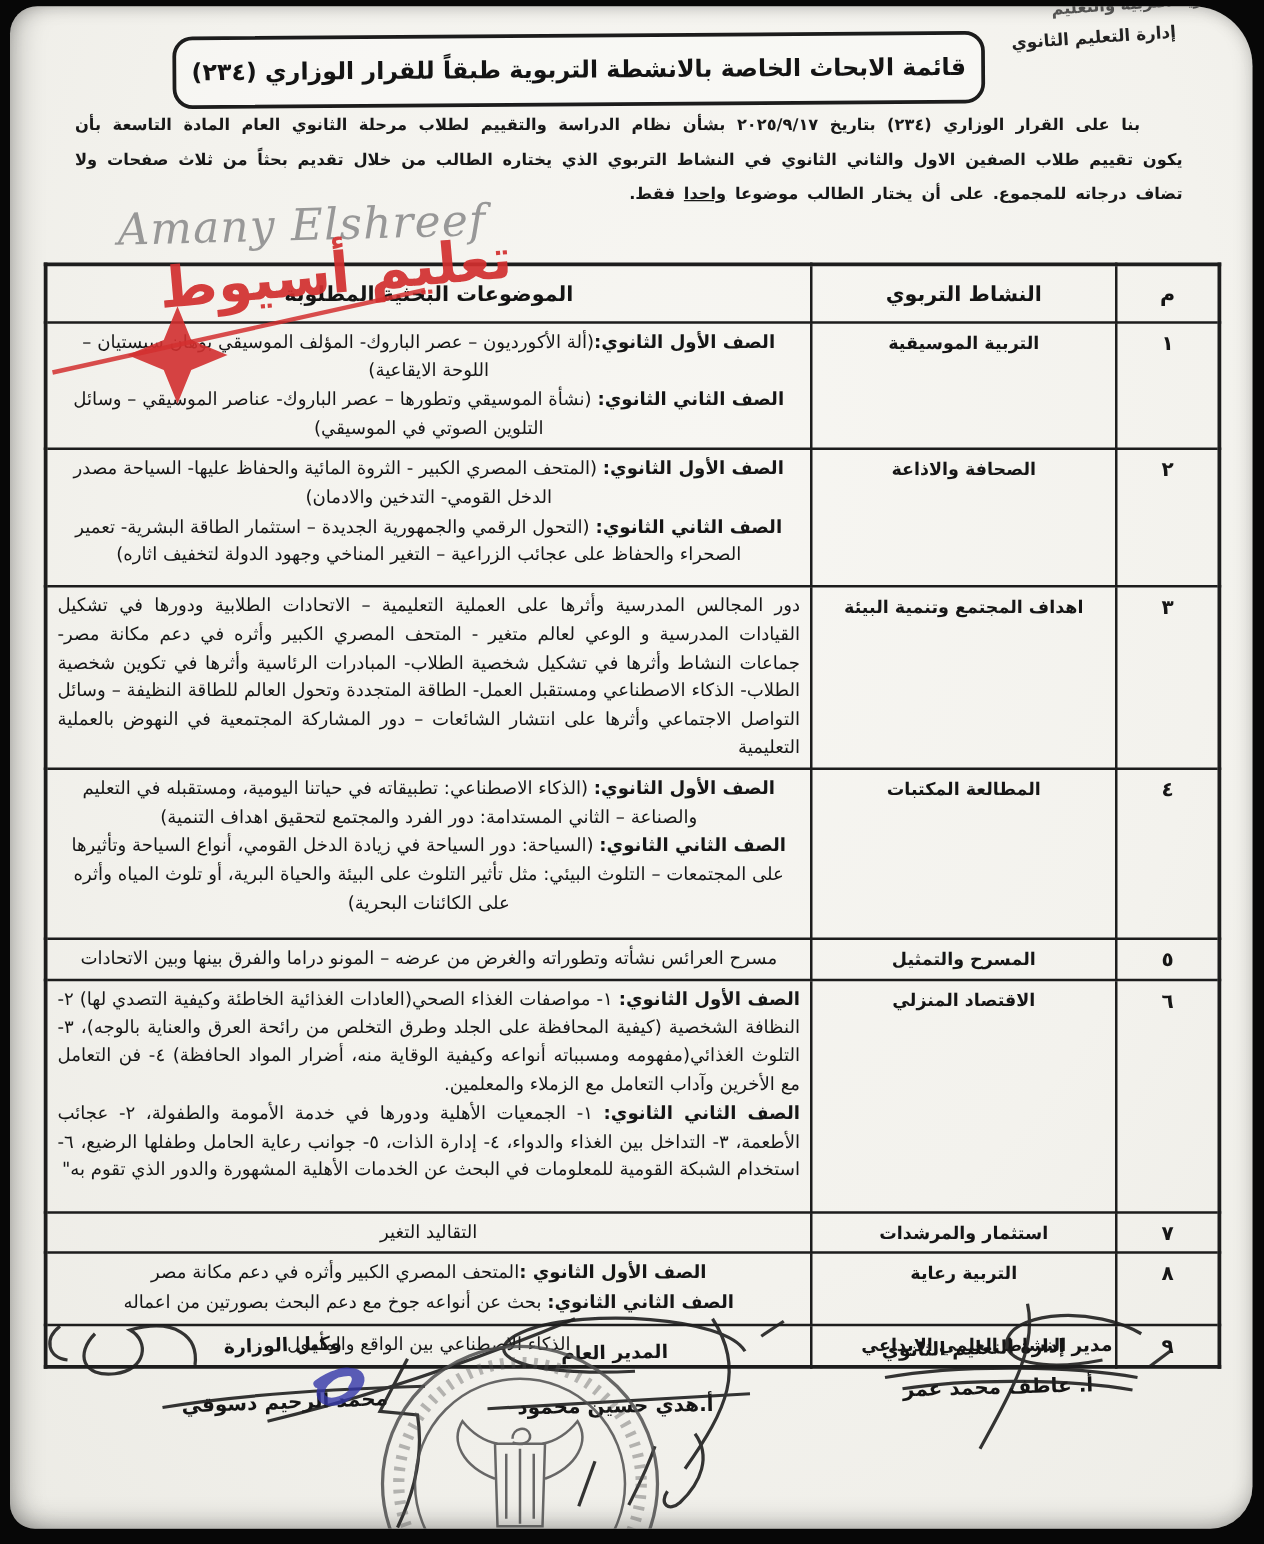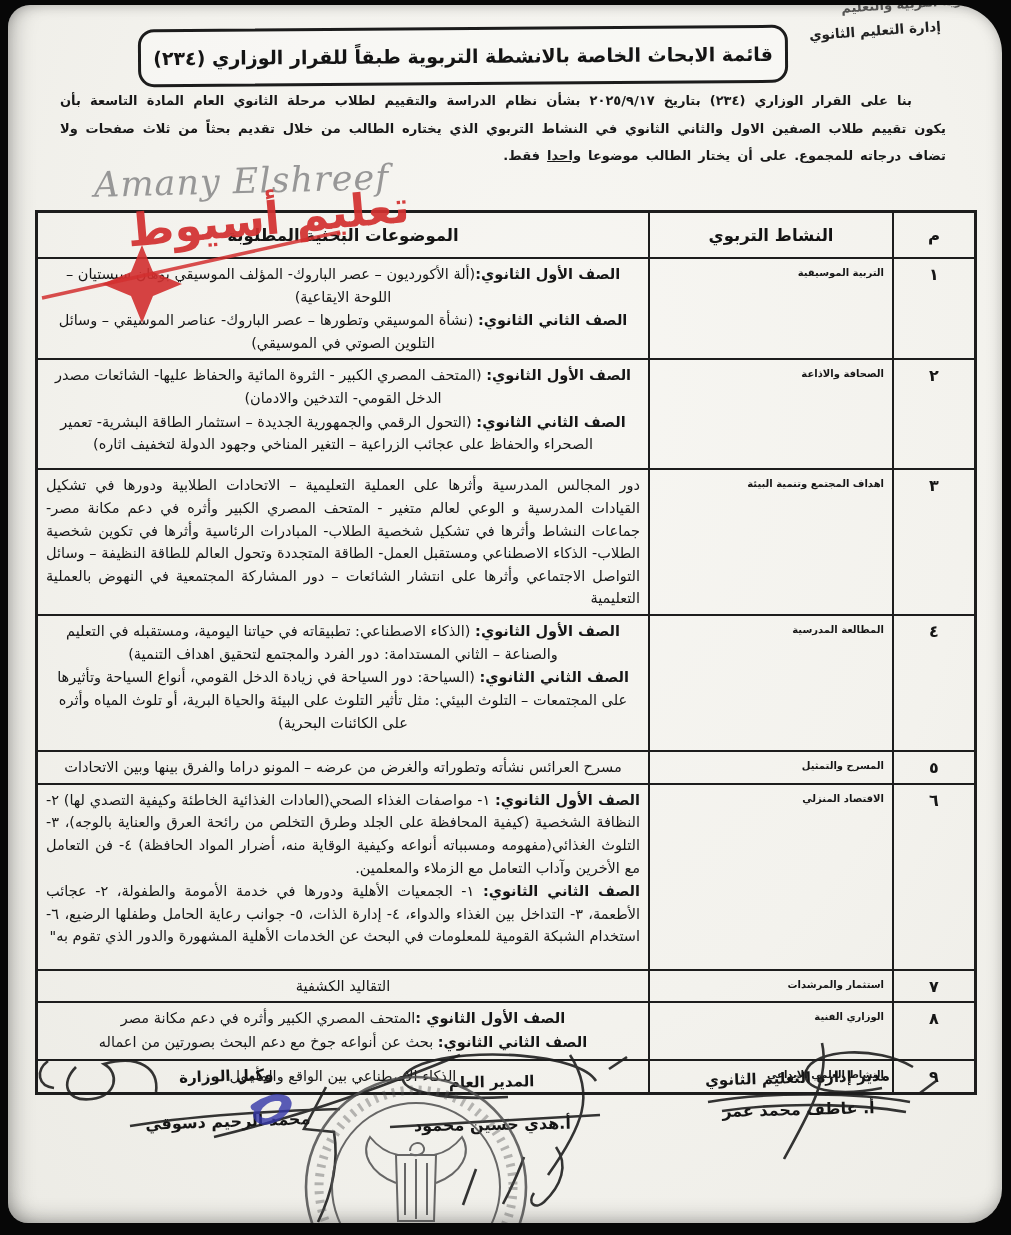--- a/index.html
+++ b/index.html
@@ -48,21 +48,21 @@
     position:absolute;left:27px;top:205px;width:942px;border-collapse:collapse;
     direction:rtl;z-index:2;
   }
   table.main,table.main td,table.main th{border:2.5px solid #1d1d1d;}
   table.main{border-width:3px;}
   th{font-size:16.5px;font-weight:bold;color:#141414;padding:5px 20px;height:34px;}
   th.h-num{width:40px;}
   th.h-act{width:202px;margin-left:40px;}
   td{color:#161616;vertical-align:top;padding:3px 8px;}
   td.cell-num{text-align:center;font-size:16px;font-weight:bold;padding-top:6px;}
-  td.cell-act{text-align:right;font-size:10px;font-weight:bold;padding-top:6px;line-height:1.5;margin-left:36px;}
+  td.cell-act{text-align:center;font-size:14px;font-weight:bold;padding-top:6px;line-height:1.5;margin-left:36px;}
   td.cell-topics{font-size:14.5px;line-height:1.56;}
   .tline{text-align:center;margin:1px 0;}
   .tline b{font-weight:bold;}
   .tline span{font-weight:500;}
   tbody tr:nth-child(1){height:98px;}
   tbody tr:nth-child(2){height:110px;}
   tbody tr:nth-child(3){height:130px;}
   tbody tr:nth-child(4){height:136px;}
   tbody tr:nth-child(5){height:30px;}
   tbody tr:nth-child(6){height:186px;}
@@ -120,34 +120,34 @@
           <td class="cell-act">التربية الموسيقية</td>
           <td class="cell-topics">
             <div class="tline"><b>الصف الأول الثانوي:</b><span>(ألة الأكورديون – عصر الباروك- المؤلف الموسيقي بوهان سبستيان – اللوحة الايقاعية)</span></div>
             <div class="tline"><b>الصف الثاني الثانوي:</b><span> (نشأة الموسيقي وتطورها – عصر الباروك- عناصر الموسيقي – وسائل التلوين الصوتي في الموسيقي)</span></div>
           </td>
         </tr>
         <tr>
           <td class="cell-num">٢</td>
           <td class="cell-act">الصحافة والاذاعة</td>
           <td class="cell-topics">
-            <div class="tline"><b>الصف الأول الثانوي:</b><span> (المتحف المصري الكبير - الثروة المائية والحفاظ عليها- الشائعات مصدر الدخل القومي- التدخين والادمان)</span></div>
+            <div class="tline"><b>الصف الأول الثانوي:</b><span> (المتحف المصري الكبير - الثروة المائية والحفاظ عليها- السياحة مصدر الدخل القومي- التدخين والادمان)</span></div>
             <div class="tline"><b>الصف الثاني الثانوي:</b><span> (التحول الرقمي والجمهورية الجديدة – استثمار الطاقة البشرية- تعمير الصحراء والحفاظ على عجائب الزراعية – التغير المناخي وجهود الدولة لتخفيف اثاره)</span></div>
           </td>
         </tr>
         <tr>
           <td class="cell-num">٣</td>
           <td class="cell-act">اهداف المجتمع وتنمية البيئة</td>
           <td class="cell-topics">
             <div class="tline"><span>دور المجالس المدرسية وأثرها على العملية التعليمية – الاتحادات الطلابية ودورها في تشكيل القيادات المدرسية و الوعي لعالم متغير - المتحف المصري الكبير وأثره في دعم مكانة مصر- جماعات النشاط وأثرها في تشكيل شخصية الطلاب- المبادرات الرئاسية وأثرها في تكوين شخصية الطلاب- الذكاء الاصطناعي ومستقبل العمل- الطاقة المتجددة وتحول العالم للطاقة النظيفة – وسائل التواصل الاجتماعي وأثرها على انتشار الشائعات – دور المشاركة المجتمعية في النهوض بالعملية التعليمية</span></div>
           </td>
         </tr>
         <tr>
           <td class="cell-num">٤</td>
-          <td class="cell-act">المطالعة المدرسية</td>
+          <td class="cell-act">المطالعة المكتبات</td>
           <td class="cell-topics">
             <div class="tline"><b>الصف الأول الثانوي:</b><span> (الذكاء الاصطناعي: تطبيقاته في حياتنا اليومية، ومستقبله في التعليم والصناعة – الثاني المستدامة: دور الفرد والمجتمع لتحقيق اهداف التنمية)</span></div>
             <div class="tline"><b>الصف الثاني الثانوي:</b><span> (السياحة: دور السياحة في زيادة الدخل القومي، أنواع السياحة وتأثيرها على المجتمعات – التلوث البيئي: مثل تأثير التلوث على البيئة والحياة البرية، أو تلوث المياه وأثره على الكائنات البحرية)</span></div>
           </td>
         </tr>
         <tr>
           <td class="cell-num">٥</td>
           <td class="cell-act">المسرح والتمثيل</td>
           <td class="cell-topics">
             <div class="tline"><span>مسرح العرائس نشأته وتطوراته والغرض من عرضه – المونو دراما والفرق بينها وبين الاتحادات</span></div>
@@ -158,26 +158,26 @@
           <td class="cell-act">الاقتصاد المنزلي</td>
           <td class="cell-topics">
             <div class="tline"><b>الصف الأول الثانوي:</b><span> ١- مواصفات الغذاء الصحي(العادات الغذائية الخاطئة وكيفية التصدي لها) ٢- النظافة الشخصية (كيفية المحافظة على الجلد وطرق التخلص من رائحة العرق والعناية بالوجه)، ٣- التلوث الغذائي(مفهومه ومسبباته أنواعه وكيفية الوقاية منه، أضرار المواد الحافظة) ٤- فن التعامل مع الأخرين وآداب التعامل مع الزملاء والمعلمين.</span></div>
             <div class="tline"><b>الصف الثاني الثانوي:</b><span> ١- الجمعيات الأهلية ودورها في خدمة الأمومة والطفولة، ٢- عجائب الأطعمة، ٣- التداخل بين الغذاء والدواء، ٤- إدارة الذات، ٥- جوانب رعاية الحامل وطفلها الرضيع، ٦- استخدام الشبكة القومية للمعلومات في البحث عن الخدمات الأهلية المشهورة والدور الذي تقوم به"</span></div>
           </td>
         </tr>
         <tr>
           <td class="cell-num">٧</td>
           <td class="cell-act">استثمار والمرشدات</td>
           <td class="cell-topics">
-            <div class="tline"><span>التقاليد الكشفية</span></div>
+            <div class="tline"><span>التقاليد التغير</span></div>
           </td>
         </tr>
         <tr>
           <td class="cell-num">٨</td>
-          <td class="cell-act">الوزاري الفنية</td>
+          <td class="cell-act">التربية رعاية</td>
           <td class="cell-topics">
             <div class="tline"><b>الصف الأول الثانوي :</b><span>المتحف المصري الكبير وأثره في دعم مكانة مصر</span></div>
             <div class="tline"><b>الصف الثاني الثانوي:</b><span> بحث عن أنواعه جوخ  مع دعم البحث بصورتين من اعماله</span></div>
           </td>
         </tr>
         <tr>
           <td class="cell-num">٩</td>
           <td class="cell-act">النشاط العلمي الابداعي</td>
           <td class="cell-topics">
             <div class="tline"><span>الذكاء الاصطناعي بين الواقع والمأمول</span></div>

